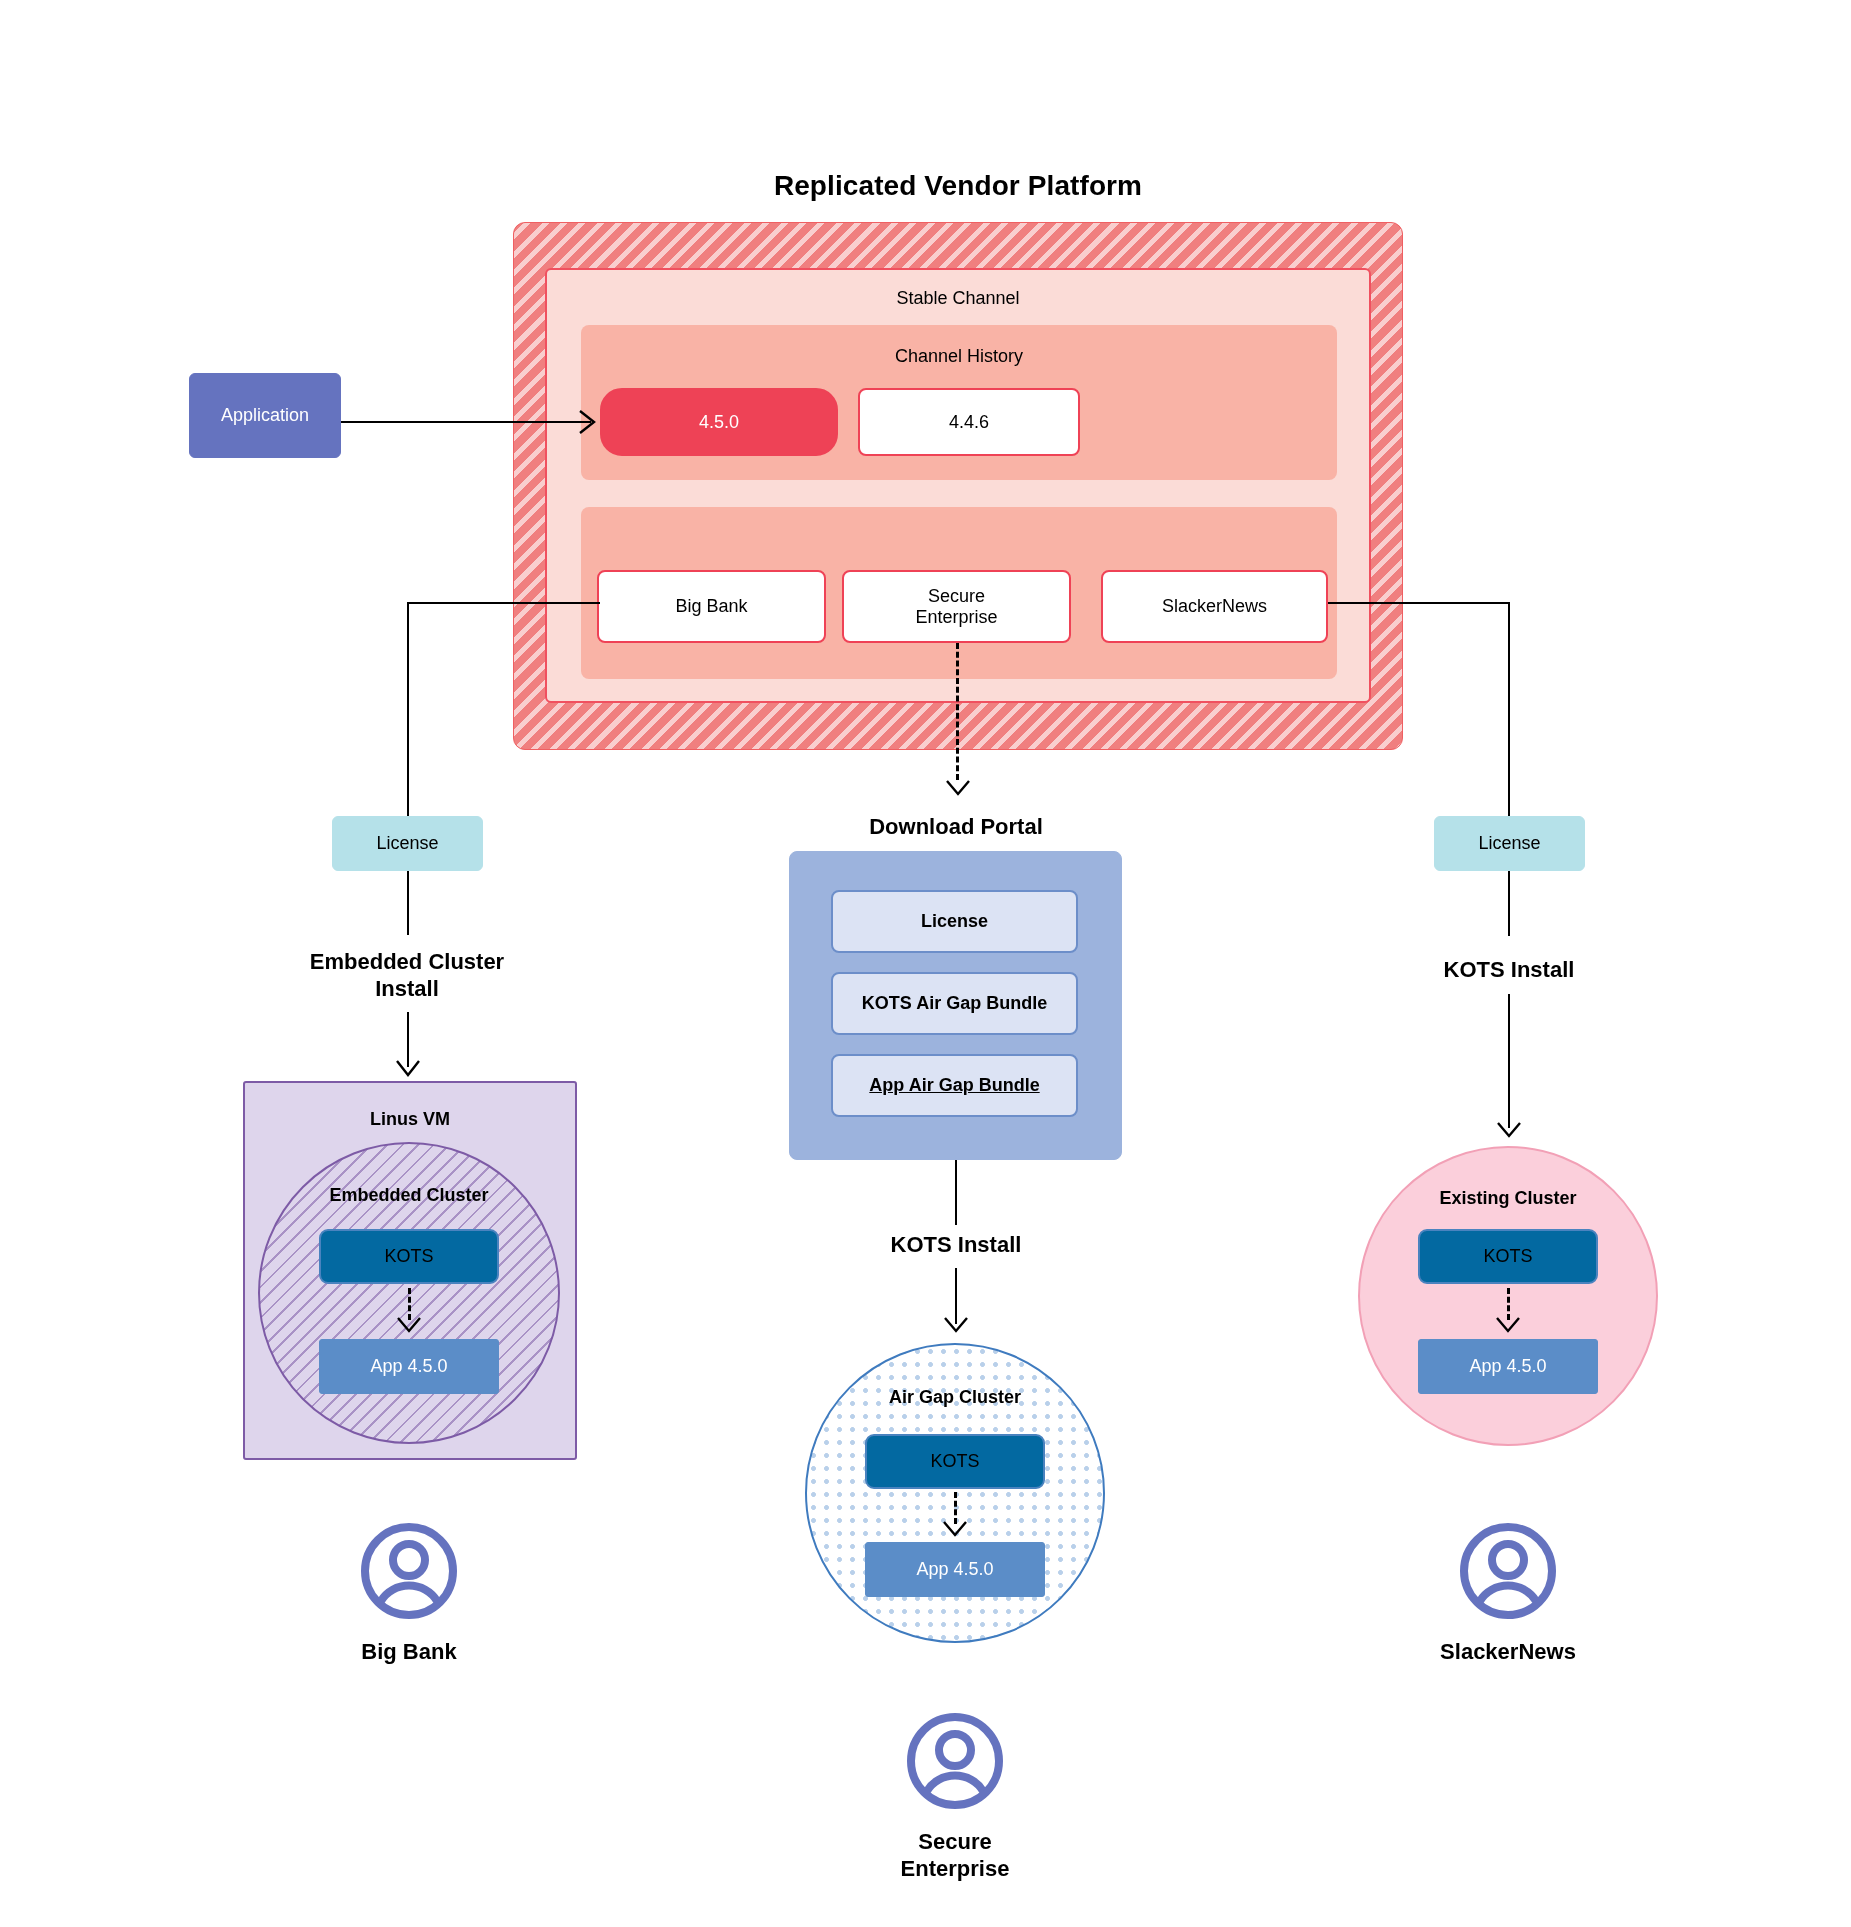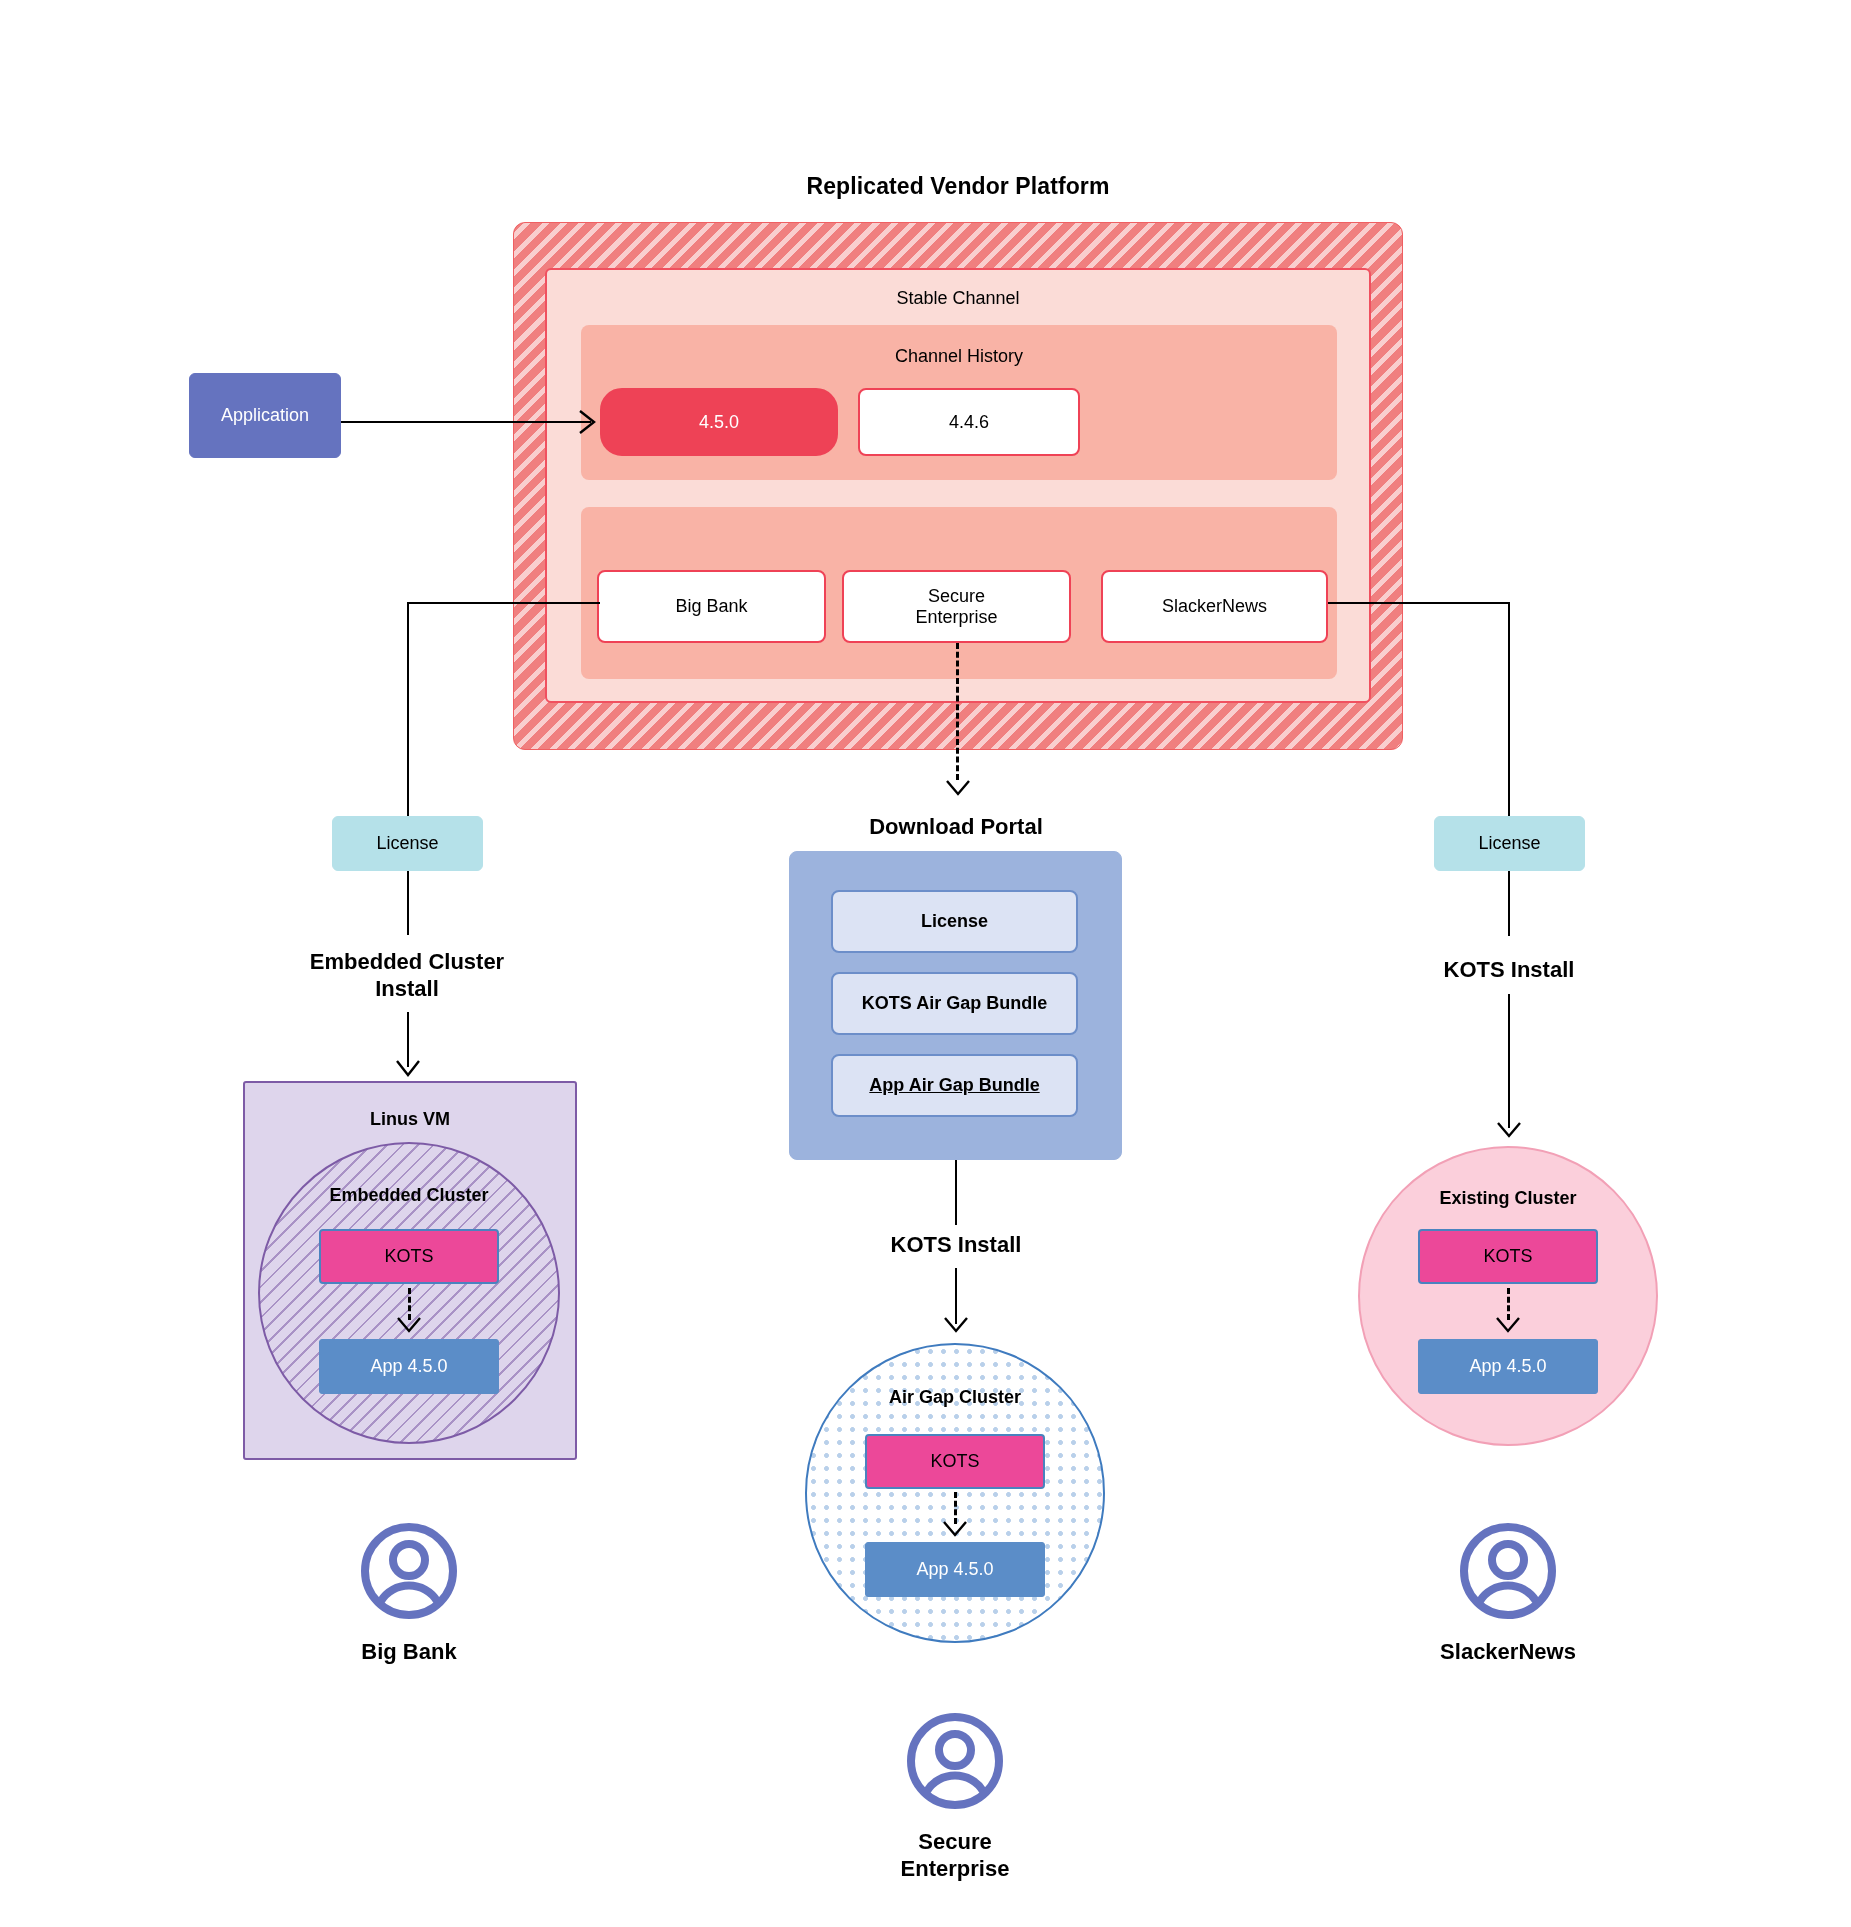--- a/index.html
+++ b/index.html
@@ -12,21 +12,21 @@
     position:relative;
     width:1851px;
     height:1927px;
     overflow:hidden;
     background:#ffffff;
   }
   .abs{position:absolute;box-sizing:border-box;}
   .ctr{display:flex;align-items:center;justify-content:center;text-align:center;}
 
   
-  .t-title{font-size:23px;font-weight:700;letter-spacing:.1px;}
+  .t-title{font-size:28px;font-weight:700;letter-spacing:.1px;}
   .t-section{font-size:18px;font-weight:400;text-align:center;}
   .t-box{font-size:18px;font-weight:400;}
   .t-box-b{font-size:18px;font-weight:700;}
   .t-flow{font-size:22px;font-weight:700;line-height:1.25;}
   .t-persona{font-size:22px;font-weight:700;line-height:1.25;}
 
   
   .vendor-outer{
     border-radius:12px;
     border:1px solid #ef5f62;
@@ -115,23 +115,23 @@
     background-color:#ffffff;
     background-image:radial-gradient(#b9d0ea 2.2px, rgba(0,0,0,0) 2.4px);
     background-size:13px 13px;
   }
   .existing-circle{
     border-radius:50%;
     border:2px solid #f2a0b6;
     background:#fbcfdb;
   }
   .kots-box{
-    background:#ec4899;
+    background:#0369a1;
     border:2px solid #4a83bf;
-    border-radius:4px;
+    border-radius:9px;
   }
   .appver-box{
     background:#5b8dc8;
     border:1px solid #5b8dc8;
     border-radius:3px;
     color:#ffffff;
   }
 
   
   .line-h{background:#000;height:2px;}

